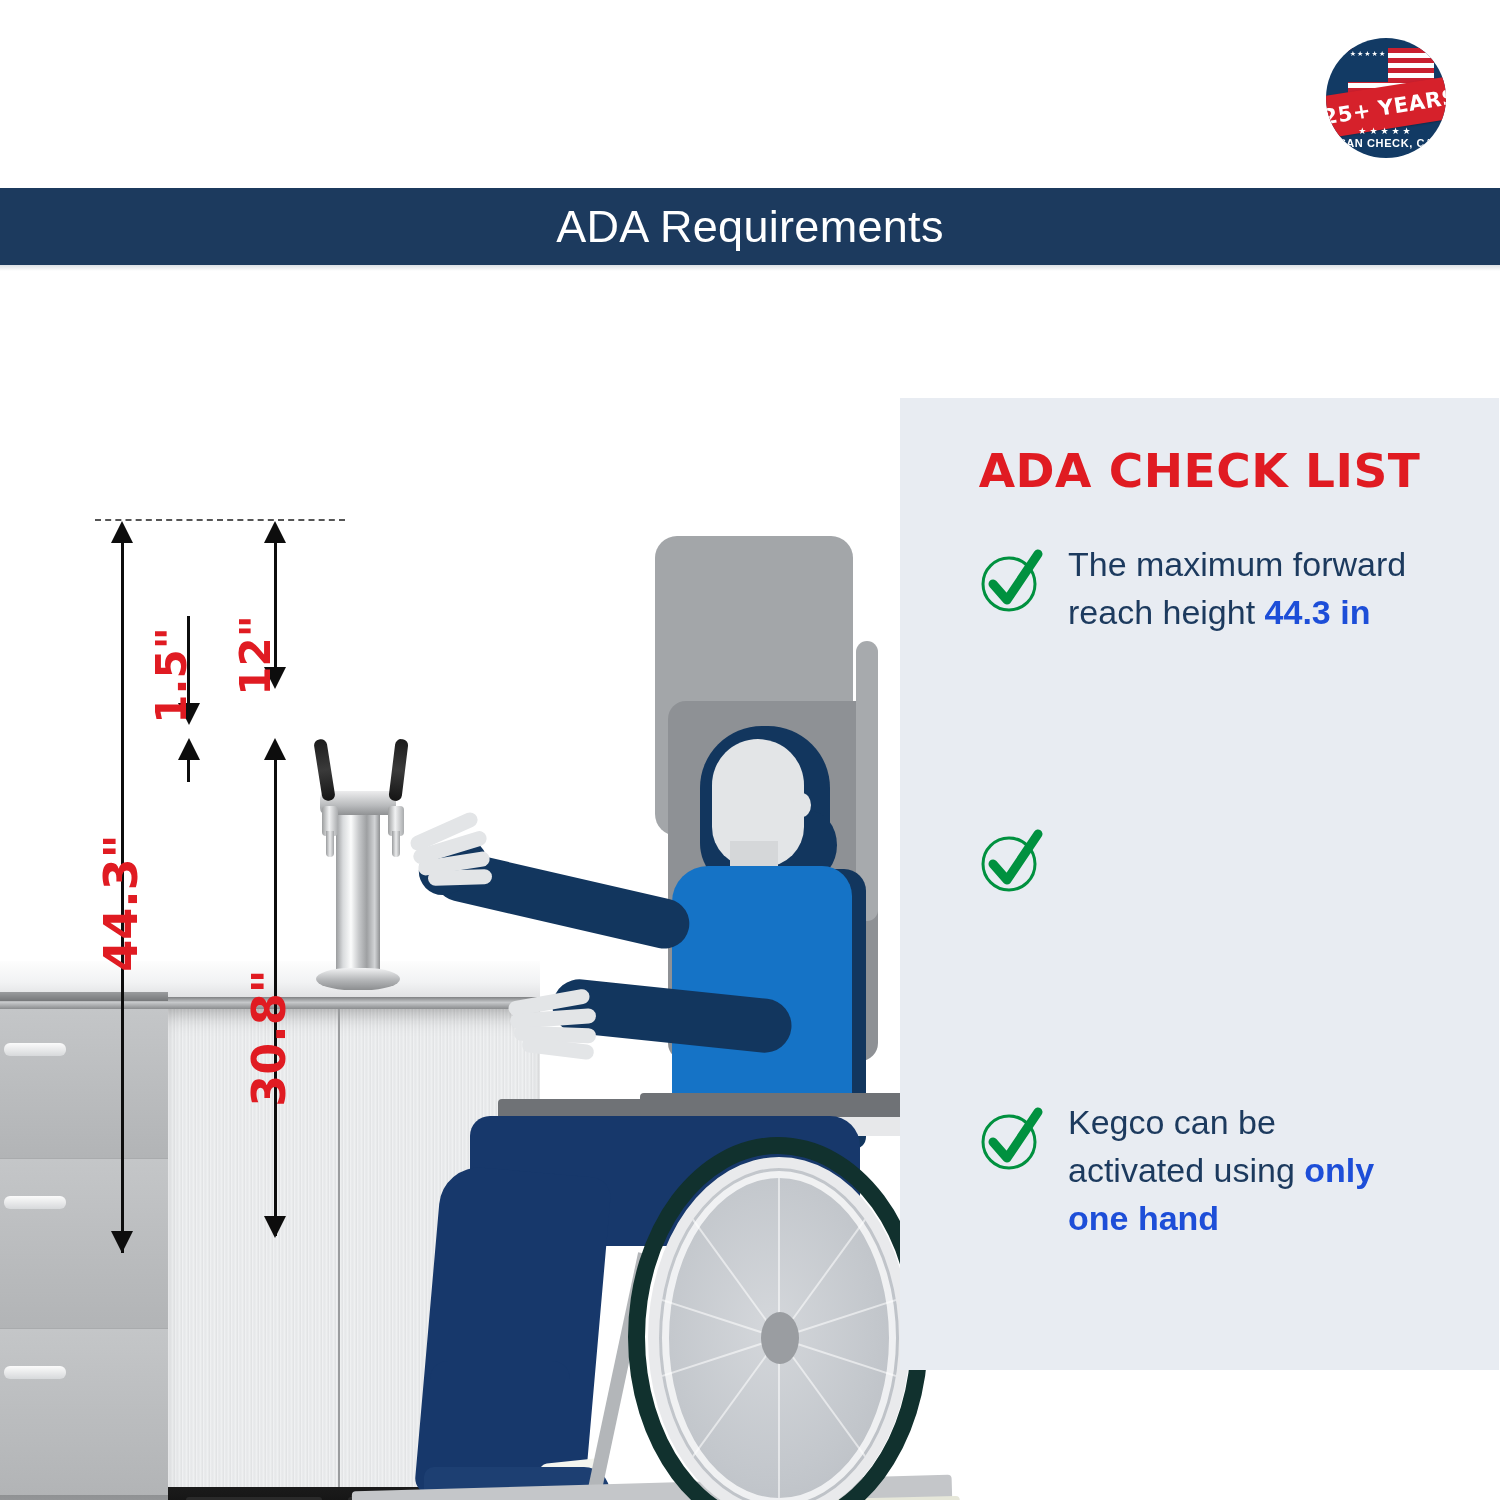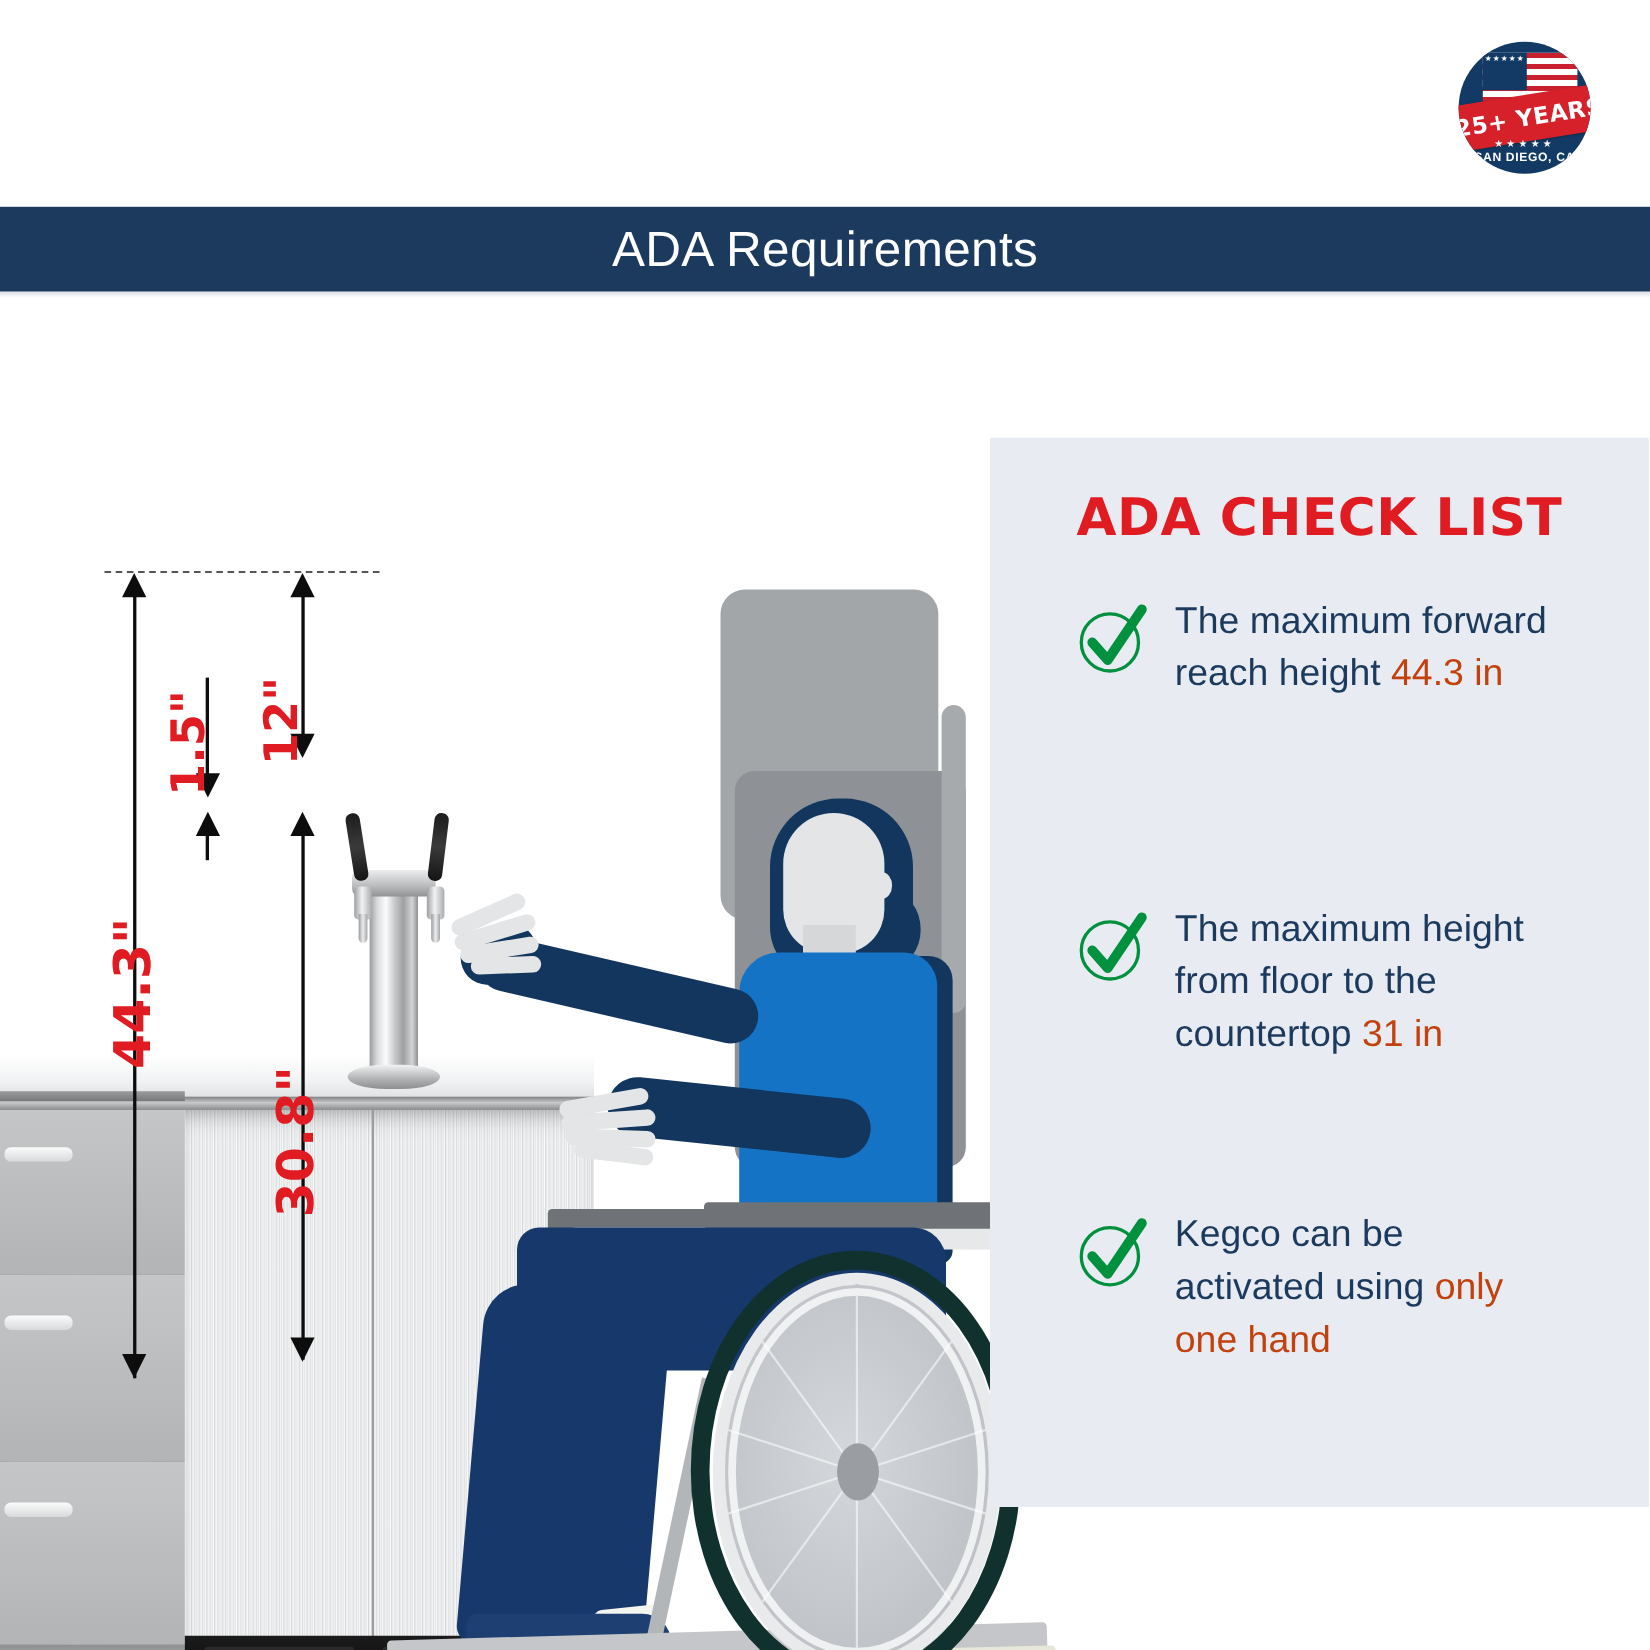--- a/index.html
+++ b/index.html
@@ -368,37 +368,37 @@
     font-family:"DejaVu Sans", sans-serif;
   }
   .check-row {
     position:absolute; left:78px; width:440px; display:flex; gap:24px;
   }
   .check-icon { flex:0 0 auto; width:66px; height:66px; margin-top:8px; }
   .check-text {
     font-size:34px; line-height:48px; color:#1c3a5e;
     font-family:"Liberation Sans", sans-serif;
   }
-  .check-text b { font-weight:normal; color:#c2410c;text-align:center; }
+  .check-text b { font-weight:bold; color:#1d4ed8;text-align:center; }
 </style>
 </head>
 <body>
 
 <div id="header-bar">
 
 
   <div id="anniversary-badge">
     <div class="badge-disc">
       <div class="badge-flag"></div>
       <div class="badge-canton">★★★★★</div>
       <div class="badge-ribbon">
         <span>25+ YEARS</span>
       </div>
       <div class="badge-stars">★★★★★</div>
-      <div class="badge-city">SAN DIEGO, CA</div>
+      <div class="badge-city">SAN CHECK, CA</div>
     </div>
   </div>
 
 </div>
 
 <div id="title-banner">
   <div class="title-text">ADA Requirements</div>
 </div>
 <div id="banner-shadow"></div>
 
@@ -534,23 +534,20 @@
       </div>
     </div>
 
     <div class="check-row" style="top:422px;">
       <div class="check-icon">
         <svg viewBox="0 0 66 66" width="66" height="66">
           <circle cx="31" cy="36" r="26" fill="none" stroke="#00913f" stroke-width="3"></circle>
           <path d="M15 36 L29 52 L60 6" fill="none" stroke="#00913f" stroke-width="9" stroke-linecap="round" stroke-linejoin="round"></path>
         </svg>
       </div>
-      <div class="check-text">
-        <span>The maximum height from floor to the countertop </span><b>31 in</b>
-      </div>
     </div>
 
     <div class="check-row" style="top:700px;">
       <div class="check-icon">
         <svg viewBox="0 0 66 66" width="66" height="66">
           <circle cx="31" cy="36" r="26" fill="none" stroke="#00913f" stroke-width="3"></circle>
           <path d="M15 36 L29 52 L60 6" fill="none" stroke="#00913f" stroke-width="9" stroke-linecap="round" stroke-linejoin="round"></path>
         </svg>
       </div>
       <div class="check-text">

